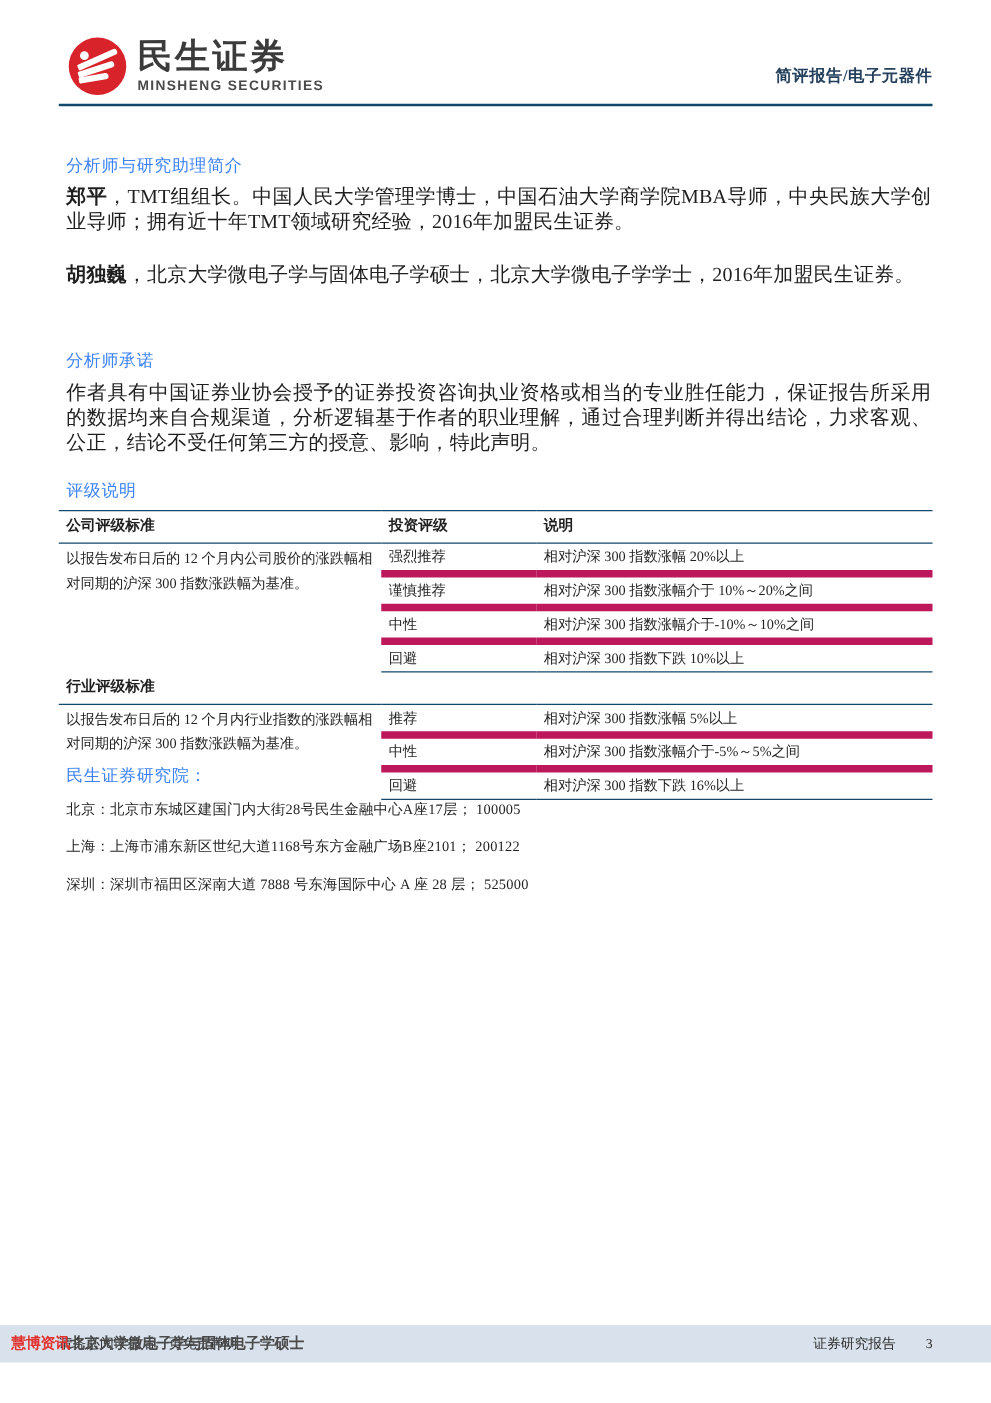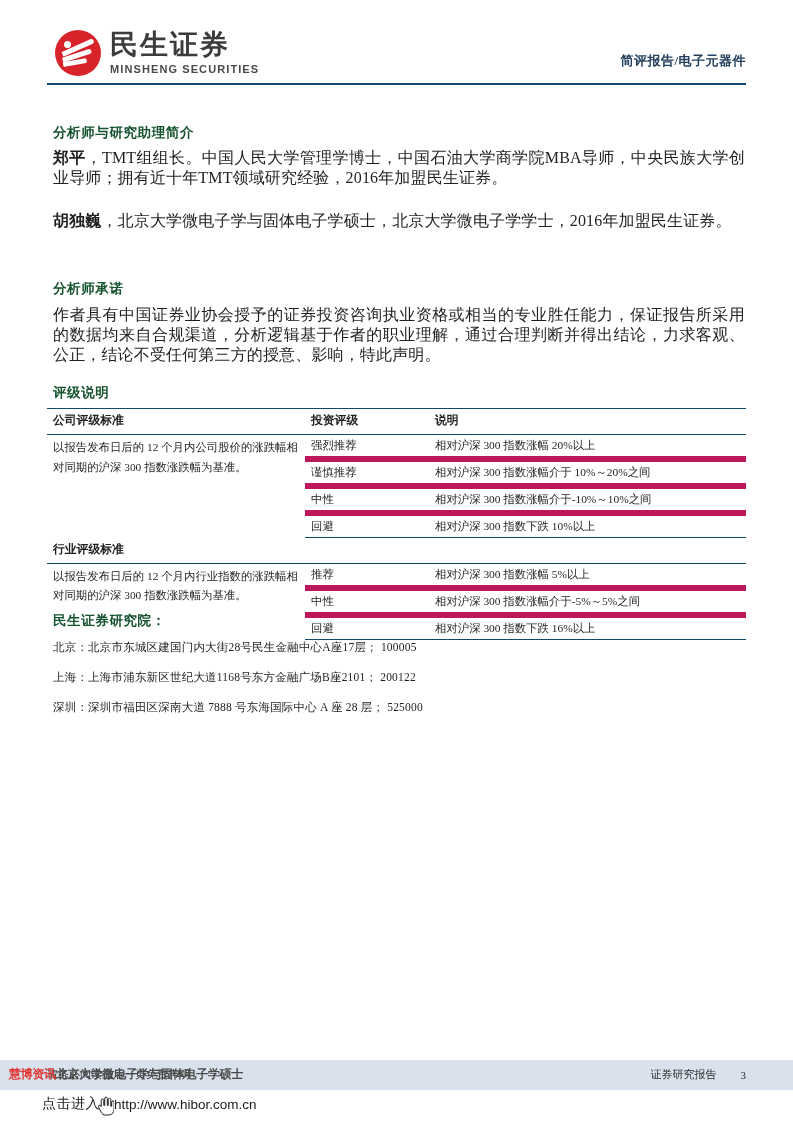--- a/index.html
+++ b/index.html
@@ -109,22 +109,22 @@
     top: 83px;
     width: 699px;
     height: 2px;
     background: #12496b;
   }
 
   
   .section-title {
     position: absolute;
     font-size: 13.5px;
-    font-weight: bold;
-    color: #14532d;
+    font-weight: normal;
+    color: #3b82f6;
     letter-spacing: 0.6px;
   }
   .body-text {
     position: absolute;
     font-size: 16px;
     line-height: 20px;
     color: #1f1f1f;
     text-align: justify;
     letter-spacing: 0.15px;
   }
@@ -346,23 +346,14 @@
 
   <div class="footer-watermark-text">
     <span class="wm-red">慧博资讯</span><span>北京大学微电子学与固体电子学硕士</span>
   </div>
 
   <div class="footer-right">
     <span>证券研究报告</span>
     <span>3</span>
   </div>
 
-  <div class="footer-link-row">
-    <span class="cn">点击进入</span>
-    <span class="hand-icon">
-      <svg viewBox="0 0 18 20" width="18" height="20" aria-hidden="true">
-        <path d="M5.2 10.6V4.3c0-.8.6-1.4 1.3-1.4s1.3.6 1.3 1.4v5.1h.9V2.4c0-.8.6-1.4 1.3-1.4s1.3.6 1.3 1.4v7h.9V3.6c0-.8.6-1.4 1.3-1.4s1.3.6 1.3 1.4v6.6h.9V6.1c0-.8.5-1.3 1.2-1.3s1.2.5 1.2 1.3v7.2c0 3.5-2.3 5.7-5.6 5.7H9.4c-2 0-3.2-.9-4.1-2.6L2.6 11c-.4-.7-.1-1.4.5-1.7.6-.3 1.3-.1 1.7.5l.4.8z" fill="#ffffff" stroke="#1a1a1a" stroke-width="1"></path>
-      </svg>
-    </span>
-    <span class="url">http://www.hibor.com.cn</span>
-  </div>
 
 </div>
 
 </body></html>

